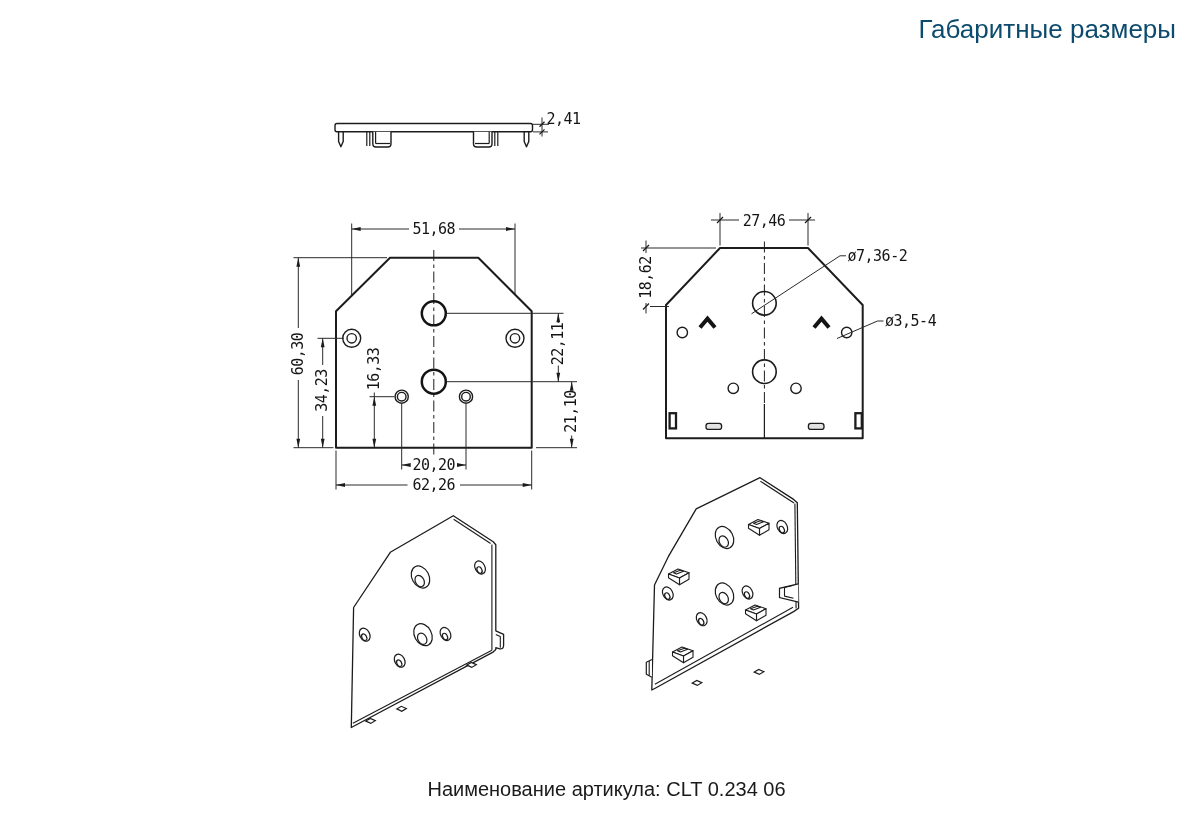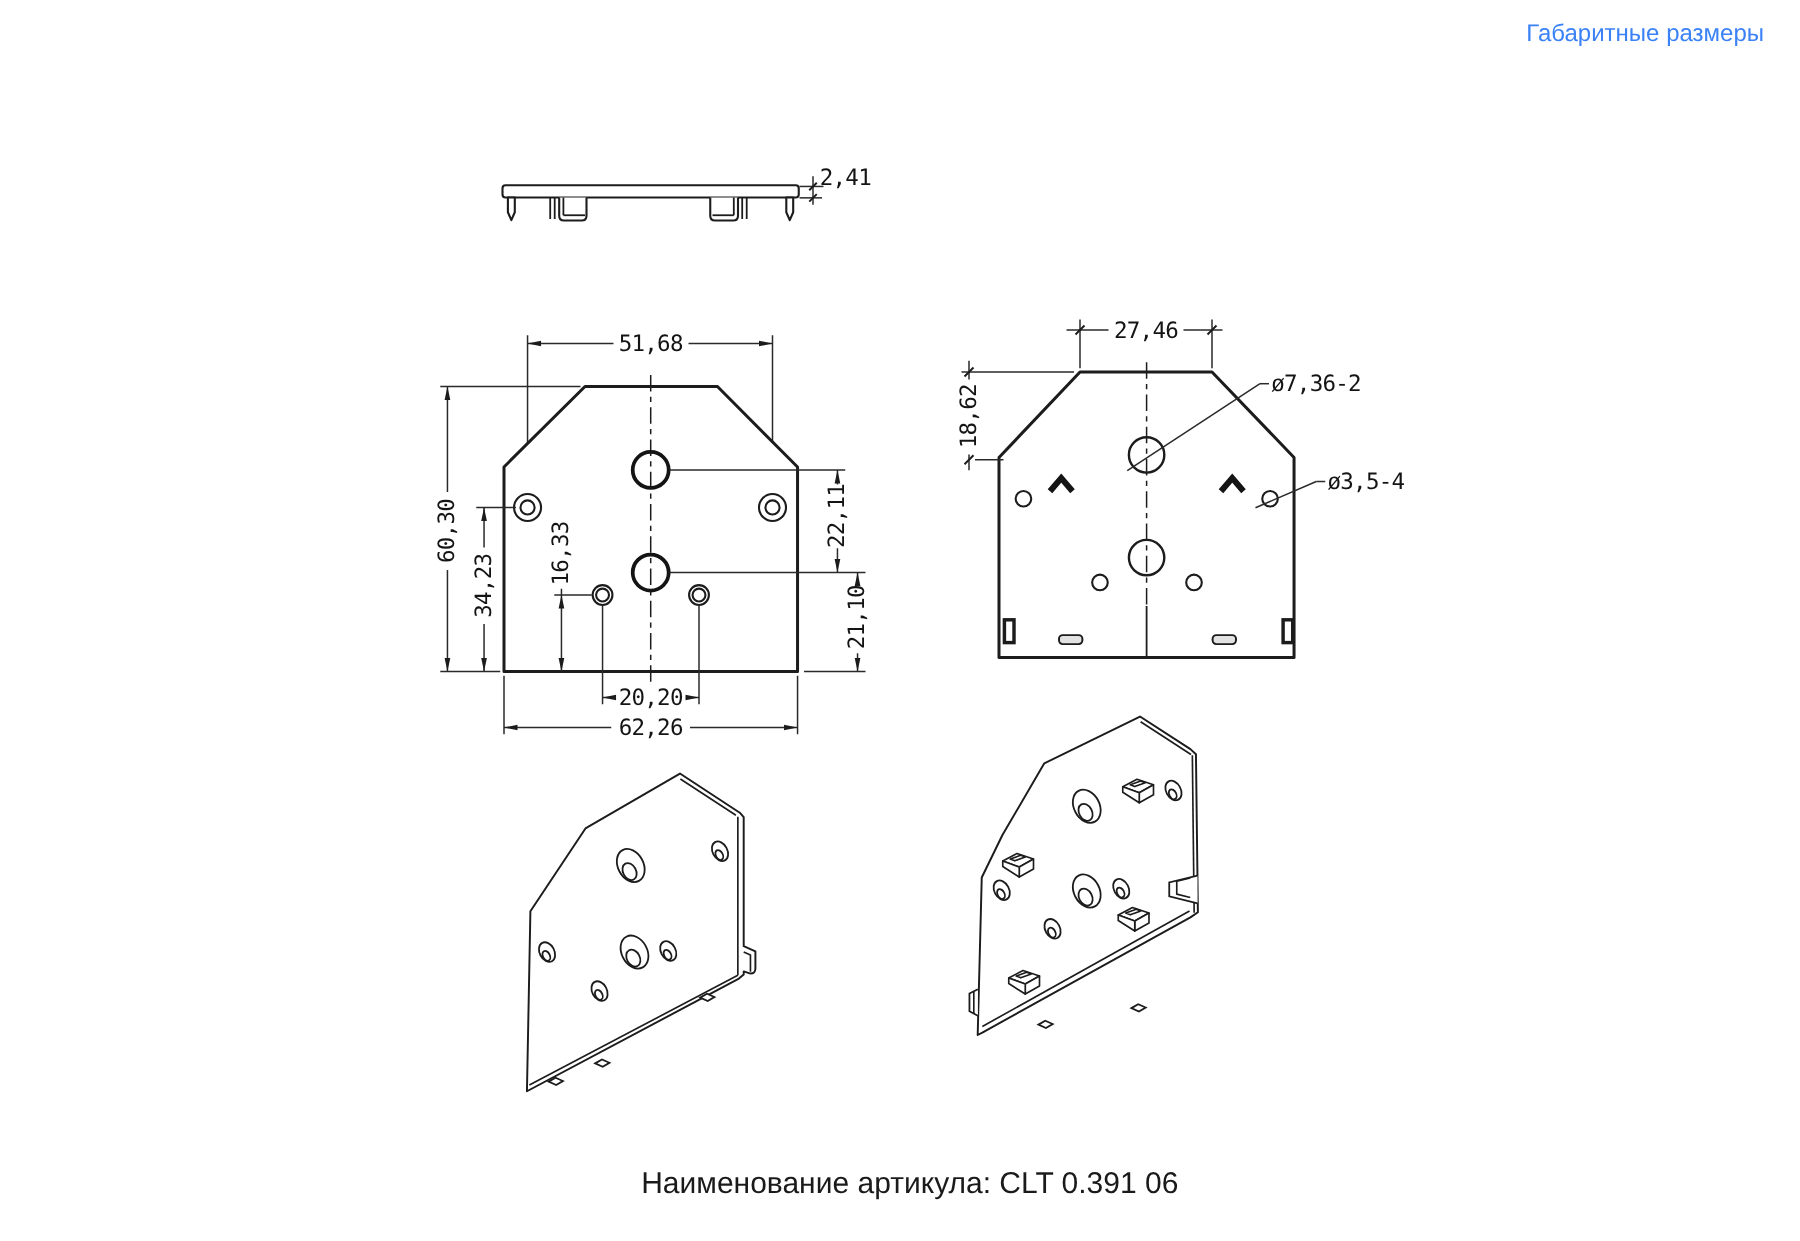--- a/index.html
+++ b/index.html
@@ -1,18 +1,18 @@
 <!DOCTYPE html>
 <html><head>
 <meta charset="utf-8">
 <style>
   html,body{margin:0;padding:0;}
   body{width:1200px;height:827px;background:#ffffff;position:relative;overflow:hidden;
        font-family:"Liberation Sans",sans-serif;color:#1a1a1a;}
-  .hdr{position:absolute;top:14px;right:24px;font-size:16px;color:#3b82f6;}
+  .hdr{position:absolute;top:14px;right:24px;font-size:26px;color:#0c4a6e;}
   .ftr{position:absolute;top:778px;left:0;width:1200px;text-align:center;font-size:20px;color:#1a1a1a;
        padding-left:13px;box-sizing:border-box;}
   svg{position:absolute;top:0;left:0;}
   .ol{fill:#ffffff;stroke:#1c1c1c;stroke-width:2;stroke-linejoin:round;}
   .ln{fill:#ffffff;stroke:#1c1c1c;stroke-width:1.4;stroke-linejoin:round;}
   .nf{fill:none;}
   .c2{fill:none;stroke:#141414;stroke-width:2.5;}
   .thin{fill:none;stroke:#2a2a2a;stroke-width:1;}
   .tick{stroke:#1c1c1c;stroke-width:1.3;}
   .arr{fill:#1c1c1c;stroke:none;}
@@ -25,21 +25,21 @@
   #clip3d path{fill:#ffffff;stroke:#1c1c1c;stroke-width:1.1;stroke-linejoin:round;}
   .ft{fill:#ffffff;stroke:#1c1c1c;stroke-width:1.2;}
   .slotV{fill:#ffffff;stroke:#1c1c1c;stroke-width:2.3;}
   .slotH{fill:#e2e2e2;stroke:#1c1c1c;stroke-width:1.3;}
   .chev{fill:none;stroke:#141414;stroke-width:4;stroke-linejoin:miter;}
 </style>
 </head>
 <body>
 
 <div class="hdr">Габаритные размеры</div>
-<div class="ftr">Наименование артикула: CLT 0.391 06</div>
+<div class="ftr">Наименование артикула: CLT 0.234 06</div>
 
 <svg width="1200" height="827" viewBox="0 0 1200 827">
   <defs>
     <g id="h3b">
         <ellipse rx="8.5" ry="11.6"></ellipse>
         <ellipse cx="-2.6" cy="3.2" rx="4.3" ry="6"></ellipse>
       </g>
     <g id="h3s">
         <ellipse rx="4.9" ry="6.9"></ellipse>
         <ellipse cx="-1.6" cy="2" rx="2.3" ry="3.5"></ellipse>

